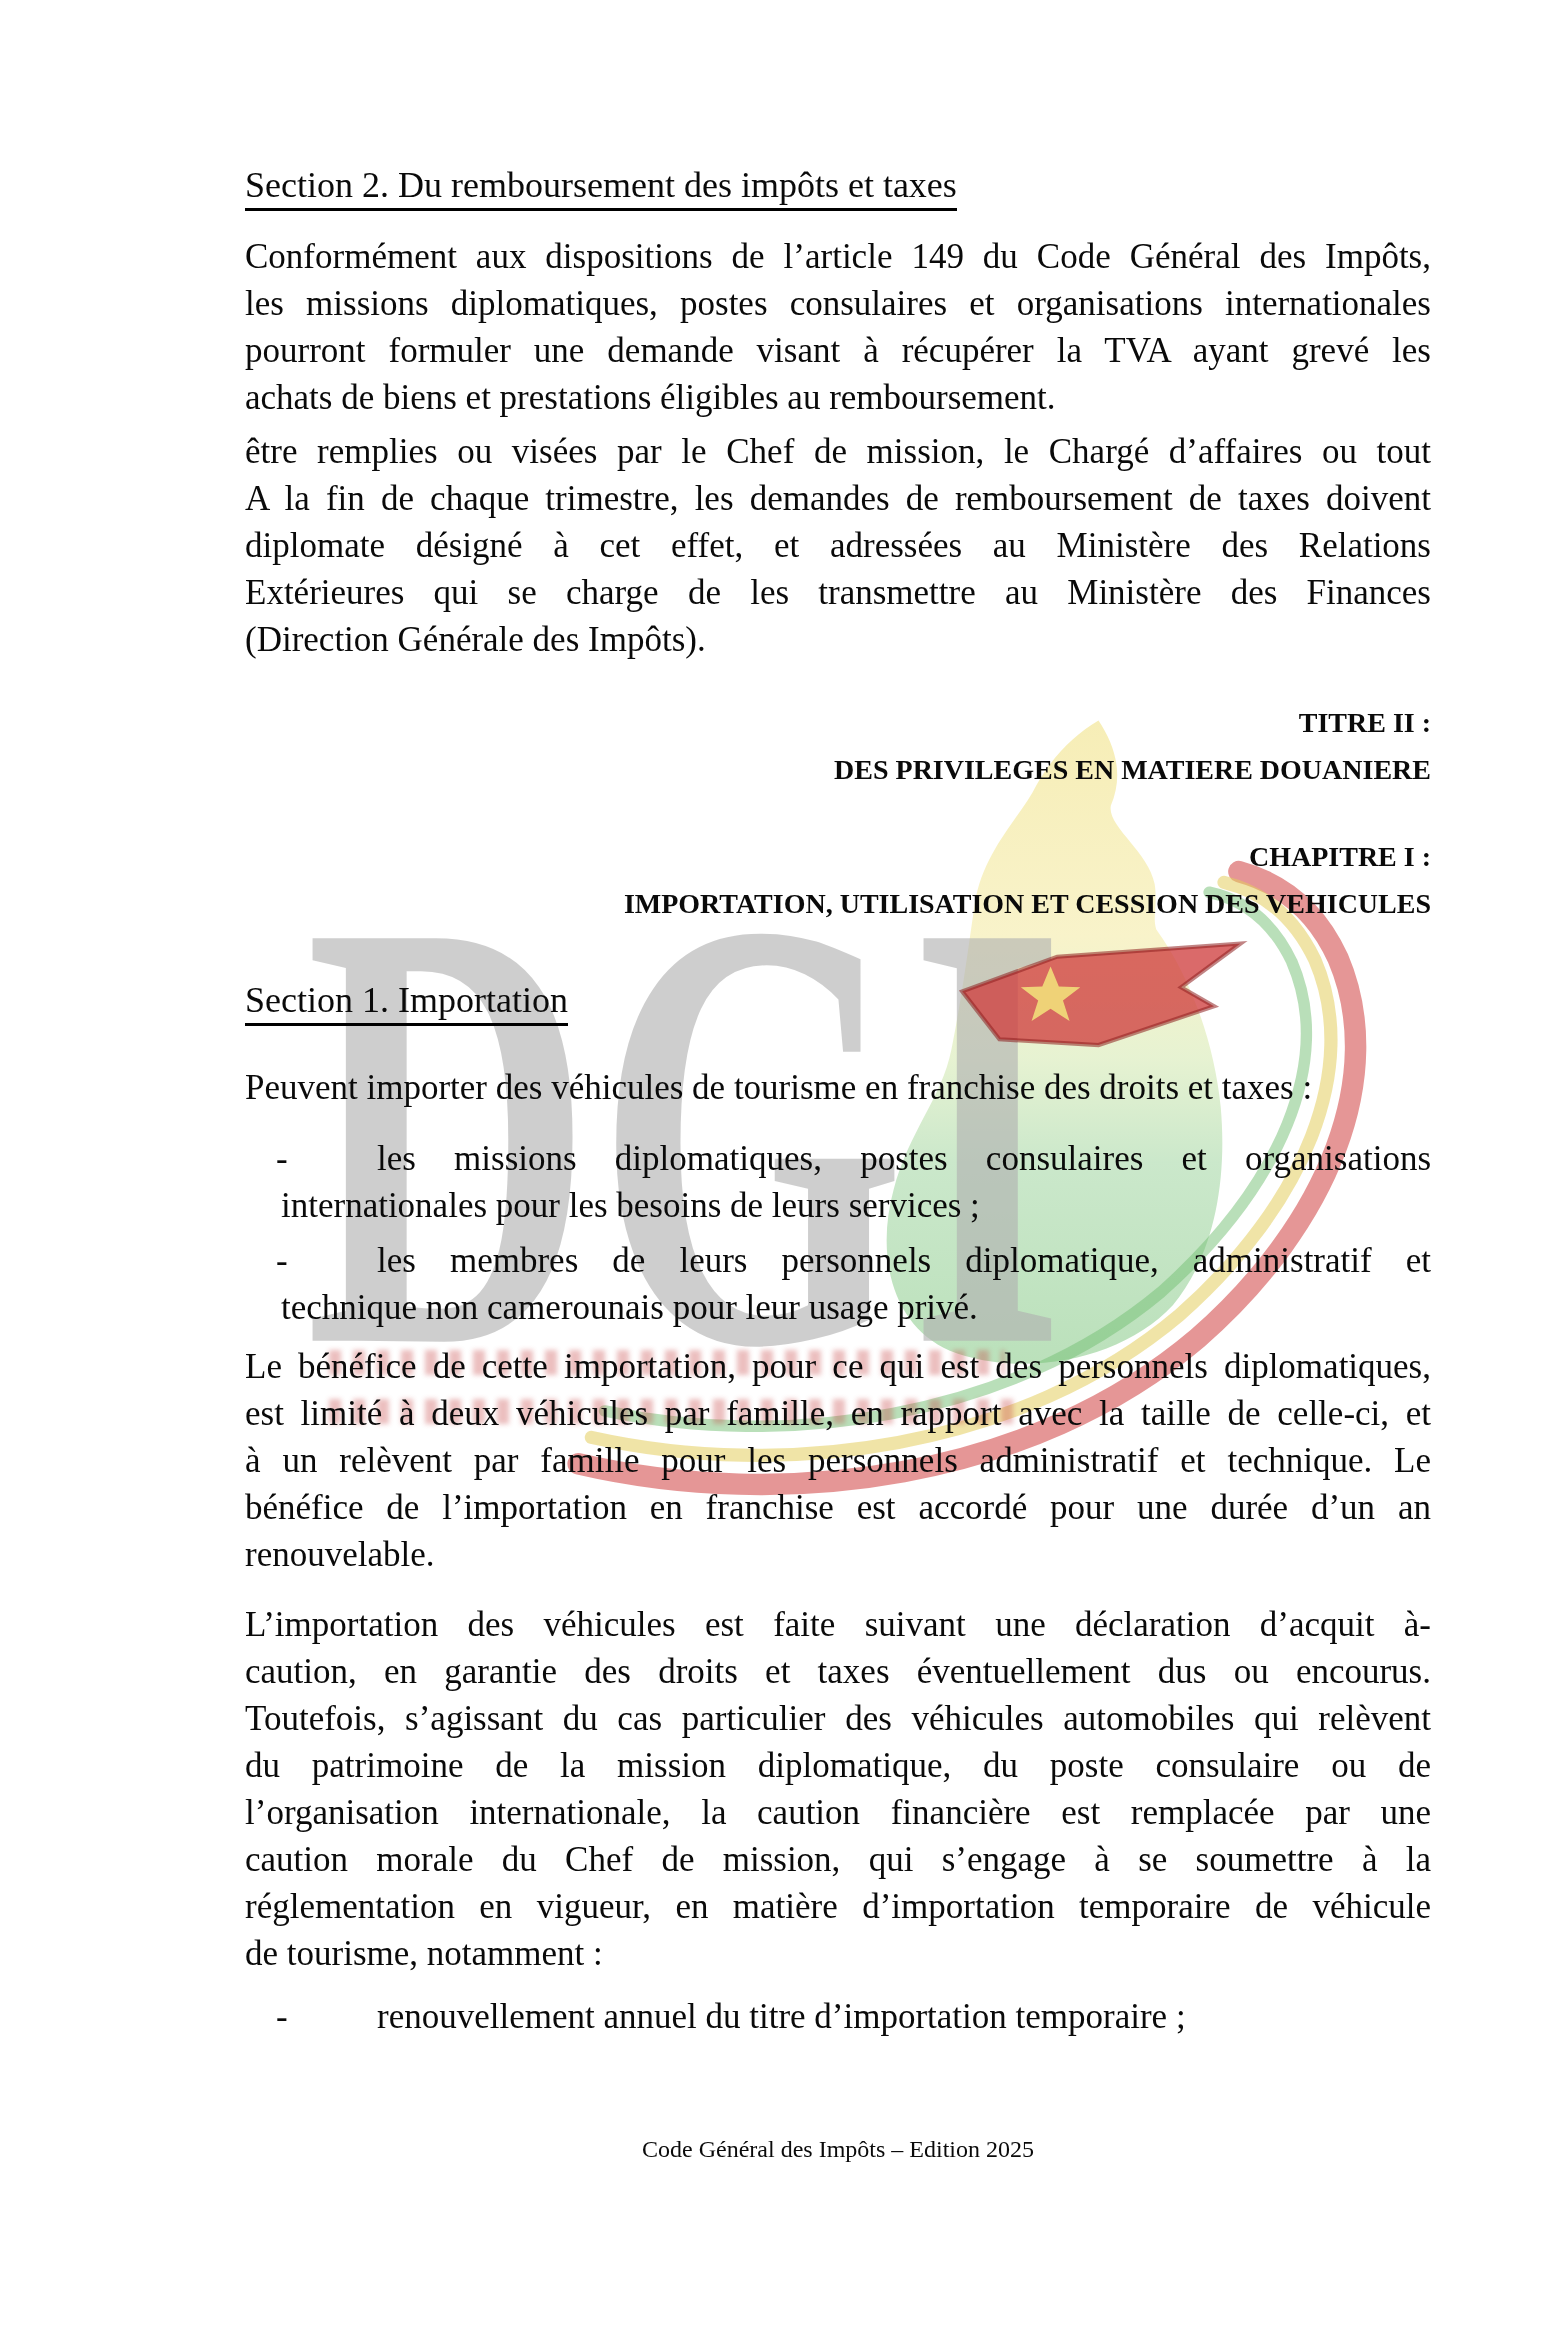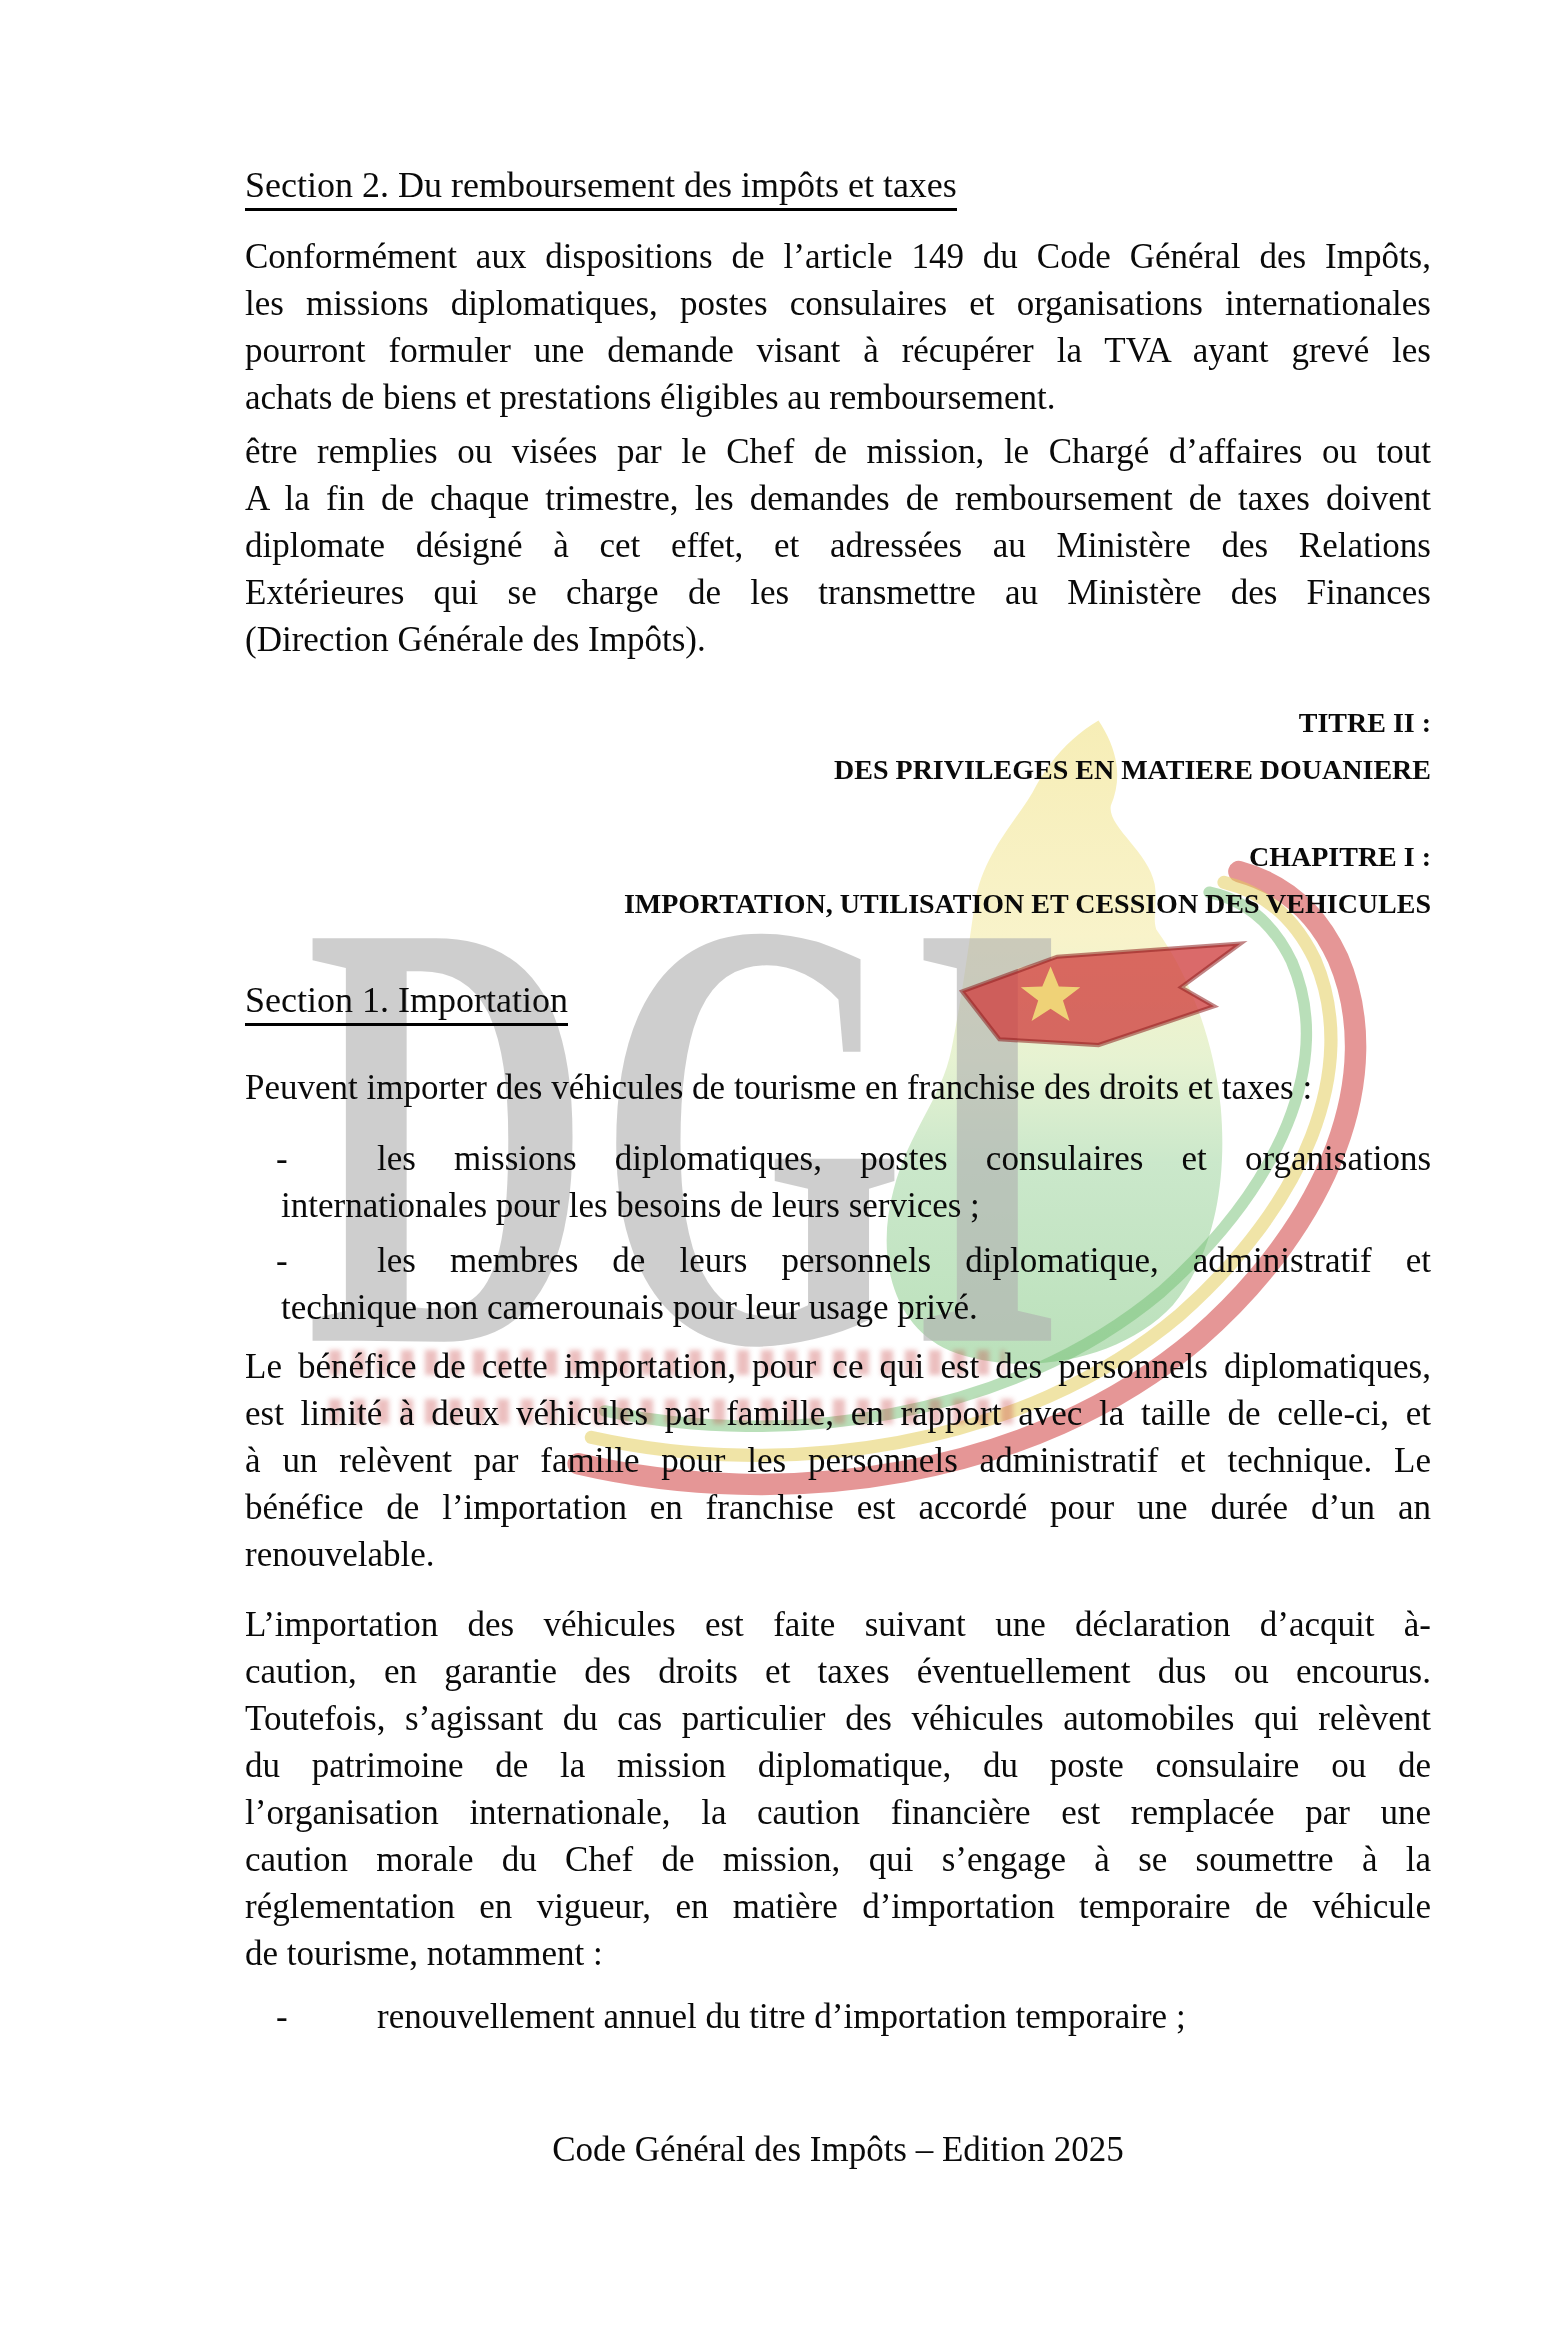--- a/index.html
+++ b/index.html
@@ -26,21 +26,21 @@
   }
   .block{position:absolute;left:0;width:100%;}
   .ln{height:47px;text-align:justify;text-align-last:justify;}
   .ln.last{text-align-last:left;}
   .sec-heading{font-weight:normal;font-size:36px;}
   .sec-heading .u{border-bottom:3.3px solid #000;padding-bottom:3.3px;}
   .center-heading{font-weight:bold;font-size:28px;text-align:right;height:47px;}
   .bullet .dash{position:absolute;left:31px;top:0;line-height:47px;}
   .bl1{padding-left:132px;}
   .bl2{padding-left:36px;}
-  .footer-line{position:absolute;left:0;width:100%;text-align:center;font-size:35px;height:47px;}
+  .footer-line{position:absolute;left:0;width:100%;text-align:center;font-size:24px;height:47px;}
 </style>
 </head>
 <body>
 
 <div class="page">
 
   <div class="watermark">
     <svg width="1561" height="2342" viewBox="0 0 1890 2835">
       <defs>
         <linearGradient id="mapGrad" gradientUnits="userSpaceOnUse" x1="0" y1="870" x2="0" y2="1660">

